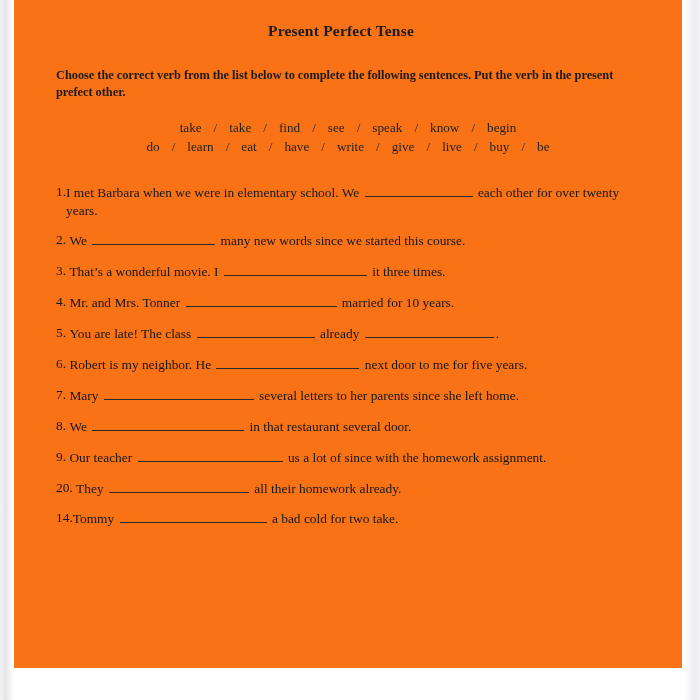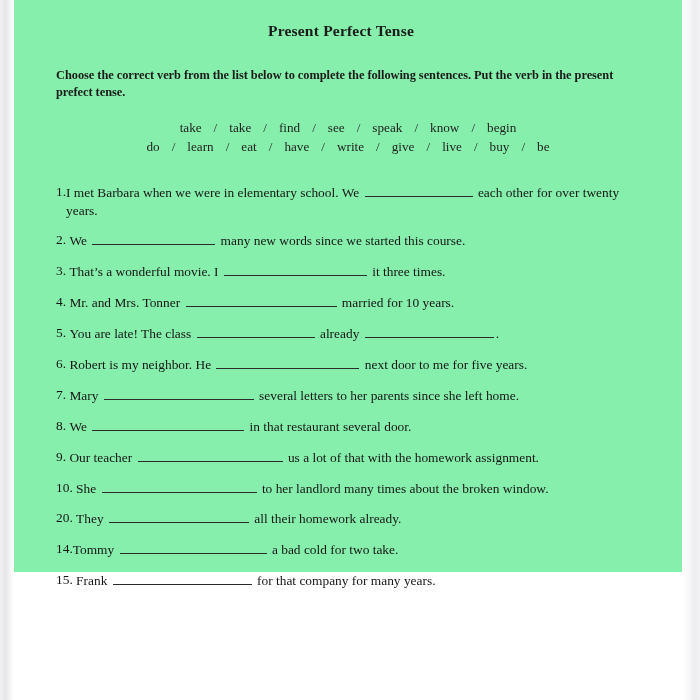--- a/index.html
+++ b/index.html
@@ -31,22 +31,22 @@
   #edge-right {
     position: absolute;
     right: 0; top: 0;
     width: 18px; height: 100%;
     background: linear-gradient(to left, #f3f3f5 0%, #ededf1 30%, #fbfbfc 75%, #ffffff 100%);
   }
   #sheet {
     position: absolute;
     left: 14px; top: 0;
     width: 668px;
-    height: 572px;
-    background: #86efac;
+    height: 668px;
+    background: #f97316;
     box-sizing: border-box;
   }
   .title {
     text-align: center;
     font-weight: bold;
     font-size: 15.5px;
     color: #1b1b1b;
     letter-spacing: .2px;
     margin: 22px 0 0 0;
     padding-right: 14px;
@@ -102,21 +102,21 @@
 <body>
 
 <div id="page">
   <div id="edge-left"></div>
   <div id="edge-right"></div>
 
   <div id="sheet">
 
     <div class="title">Present Perfect Tense</div>
 
-    <div class="instructions">Choose the correct verb from the list below to complete the following sentences. Put the verb in the present prefect tense.</div>
+    <div class="instructions">Choose the correct verb from the list below to complete the following sentences. Put the verb in the present prefect other.</div>
 
     <div class="wordbank">
       <div class="row" id="wordbank-row-1"><span class="w">take</span><span class="sl">/</span><span class="w">take</span><span class="sl">/</span><span class="w">find</span><span class="sl">/</span><span class="w">see</span><span class="sl">/</span><span class="w">speak</span><span class="sl">/</span><span class="w">know</span><span class="sl">/</span><span class="w">begin</span></div>
       <div class="row" id="wordbank-row-2"><span class="w">do</span><span class="sl">/</span><span class="w">learn</span><span class="sl">/</span><span class="w">eat</span><span class="sl">/</span><span class="w">have</span><span class="sl">/</span><span class="w">write</span><span class="sl">/</span><span class="w">give</span><span class="sl">/</span><span class="w">live</span><span class="sl">/</span><span class="w">buy</span><span class="sl">/</span><span class="w">be</span></div>
     </div>
 
     <div class="items" id="items-list">
         <div class="item">
           <span class="num">1.</span>
           <span class="body-txt"><span>I met Barbara when we were in elementary school. We </span><span class="blank" style="width: 108px;"></span><span> each other for over twenty years.</span></span>
@@ -144,34 +144,26 @@
         <div class="item">
           <span class="num">7. </span>
           <span class="body-txt"><span>Mary </span><span class="blank" style="width: 150px;"></span><span>  several letters to her parents since she left home.</span></span>
         </div>
         <div class="item">
           <span class="num">8. </span>
           <span class="body-txt"><span>We </span><span class="blank" style="width: 152px;"></span><span> in that restaurant several door.</span></span>
         </div>
         <div class="item">
           <span class="num">9. </span>
-          <span class="body-txt"><span>Our teacher </span><span class="blank" style="width: 145px;"></span><span> us a lot of that with the homework assignment.</span></span>
-        </div>
-        <div class="item">
-          <span class="num">10. </span>
-          <span class="body-txt"><span>She </span><span class="blank" style="width: 155px;"></span><span> to her landlord many times about the broken window.</span></span>
+          <span class="body-txt"><span>Our teacher </span><span class="blank" style="width: 145px;"></span><span> us a lot of since with the homework assignment.</span></span>
         </div>
         <div class="item">
           <span class="num">20. </span>
           <span class="body-txt"><span>They  </span><span class="blank" style="width: 140px;"></span><span> all their homework already.</span></span>
         </div>
         <div class="item">
           <span class="num">14.</span>
           <span class="body-txt"><span>Tommy </span><span class="blank" style="width: 147px;"></span><span> a bad cold for two take.</span></span>
         </div>
-        <div class="item">
-          <span class="num">15. </span>
-          <span class="body-txt"><span>Frank </span><span class="blank" style="width: 139px;"></span><span> for that company for many years.</span></span>
-        </div>
       </div>
 
   </div>
 </div>
 
 </body></html>

